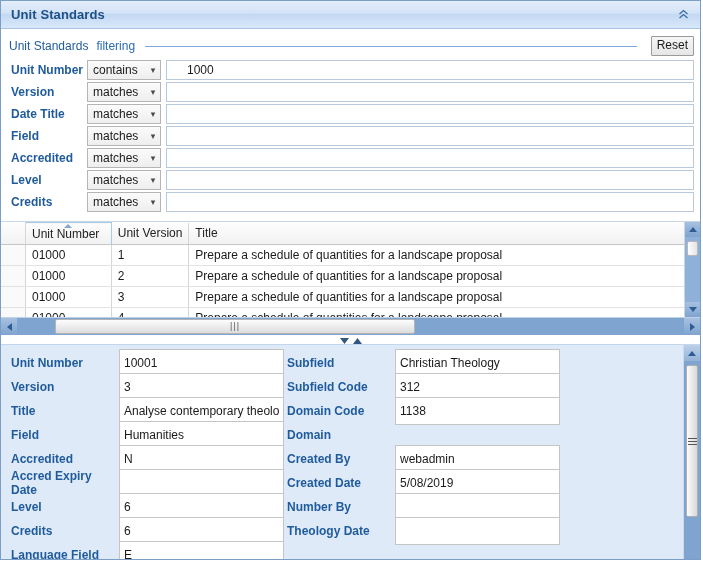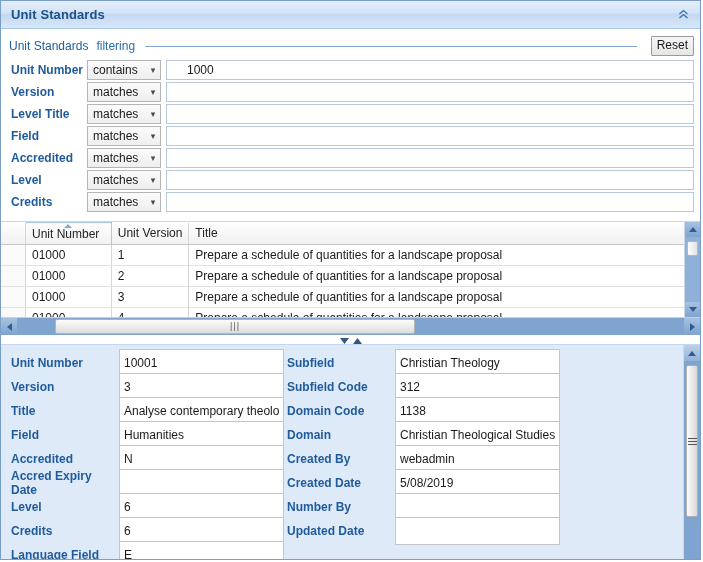--- a/index.html
+++ b/index.html
@@ -397,21 +397,21 @@
       <div class="filter-row">
         <span class="filter-label">Version</span>
         <div class="combo">
           <span class="cval">matches</span>
           <span class="carrow">▾</span>
         </div>
         <input class="filter-input" type="text" value="" style="">
       </div>
 
       <div class="filter-row">
-        <span class="filter-label">Level Title</span>
+        <span class="filter-label">Date Title</span>
         <div class="combo">
           <span class="cval">matches</span>
           <span class="carrow">▾</span>
         </div>
         <input class="filter-input" type="text" value="" style="">
       </div>
 
       <div class="filter-row">
         <span class="filter-label">Field</span>
         <div class="combo">
@@ -589,36 +589,35 @@
         <div class="drow">
           <span class="dlabel">Subfield Code</span>
           <input class="dinput" type="text" value="312" style="">
         </div>
         <div class="drow">
           <span class="dlabel">Domain Code</span>
           <input class="dinput" type="text" value="1138" style="">
         </div>
         <div class="drow">
           <span class="dlabel">Domain</span>
-          <input class="dinput" type="text" value="Christian Theological Studies" style="">
         </div>
         <div class="drow">
           <span class="dlabel">Created By</span>
           <input class="dinput" type="text" value="webadmin" style="">
         </div>
         <div class="drow">
           <span class="dlabel">Created Date</span>
           <input class="dinput" type="text" value="5/08/2019" style="">
         </div>
         <div class="drow">
           <span class="dlabel">Number By</span>
           <input class="dinput" type="text" value="" style="">
         </div>
         <div class="drow">
-          <span class="dlabel">Updated Date</span>
+          <span class="dlabel">Theology Date</span>
           <input class="dinput" type="text" value="" style="">
         </div>
 
       </div>
 
     </div>
 
     <div class="detail-vscroll">
       <div class="sb-arrow">
           <span class="tri-up"></span>

